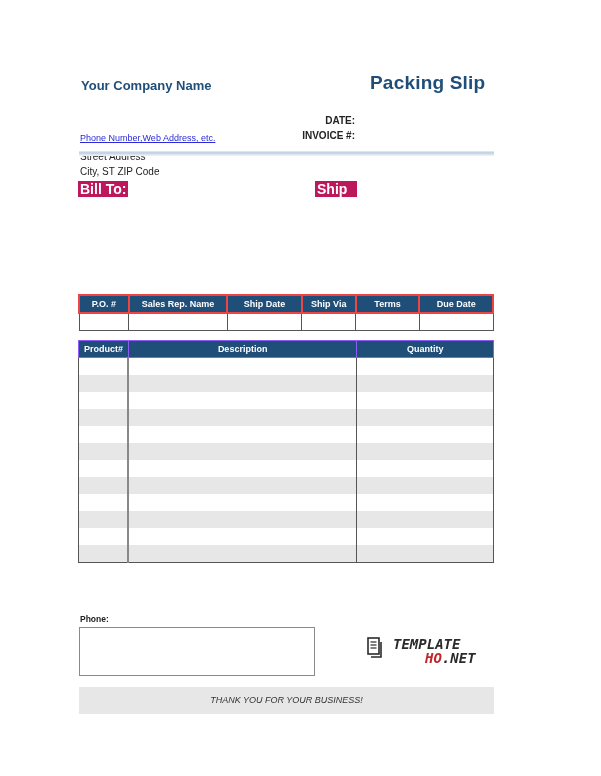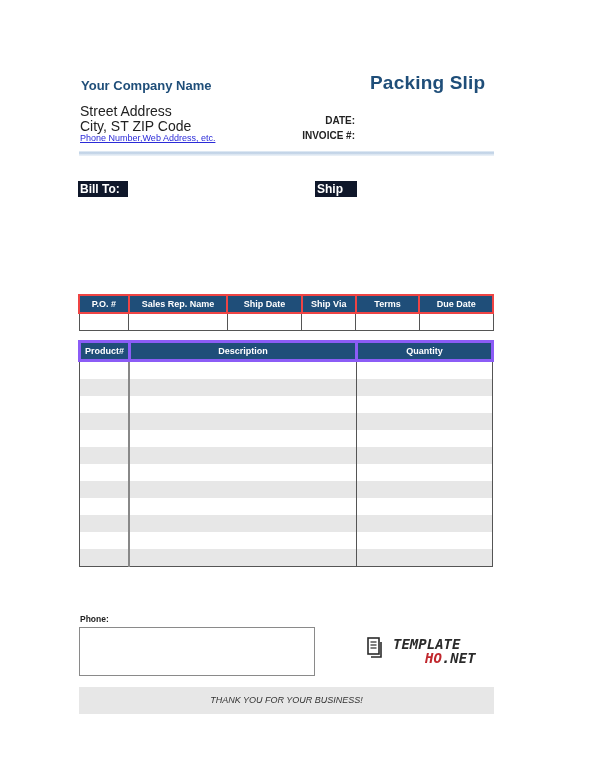--- a/index.html
+++ b/index.html
@@ -1,30 +1,30 @@
 <!DOCTYPE html>
 <html><head>
 <meta charset="utf-8">
 <style>
   html, body { margin:0; padding:0; background:#ffffff; }
   body { width:601px; height:776px; position:relative; overflow:hidden; font-family:"Liberation Sans", sans-serif; color:#222; }
   .abs { position:absolute; }
   .company { left:81px; top:78px; font-size:13px; font-weight:bold; color:#1f4e79; }
   .title { left:370px; top:72px; font-size:19px; font-weight:bold; color:#1f4e79; letter-spacing:0.2px; }
-  .addr { left:80px; font-size:14px; color:#222; }
+  .addr { left:80px; font-size:10px; color:#222;margin-top:48px; }
   .link { left:80px; top:133px; font-size:9px; color:#2a2ad8; text-decoration:underline; cursor:pointer; }
   .meta-label { font-size:10px; font-weight:bold; color:#222; text-align:right; width:80px; }
   .rule { left:79px; top:151px; width:415px; height:5px; background:linear-gradient(#e8f0f8,#b7cbe2 40%,#d6e2ef 60%,#eef3f9); }
-  .band { background:#0f172a; color:#fff; font-size:12px; font-weight:bold; height:16px; line-height:16px; padding-left:2px; box-sizing:border-box; }
+  .band { background:#be185d; color:#fff; font-size:14px; font-weight:bold; height:16px; line-height:16px; padding-left:2px; box-sizing:border-box; }
   table { border-collapse:collapse; position:absolute; }
   .t1 { left:78px; top:294px; width:416px; }
   .t1 th { background:#1f4e79; color:#fff; font-size:9px; font-weight:bold; height:16px; padding:0; border:2px solid #ef4444; }
   .t1 td { height:16px; border:1px solid #555; border-top:none; padding:0; }
   .t2 { left:78px; top:340px; width:416px; }
-  .t2 th { background:#1f4e79; color:#fff; font-size:9px; font-weight:bold; height:16px; padding:0; border:3px solid #8b5cf6; }
+  .t2 th { background:#1f4e79; color:#fff; font-size:9px; font-weight:bold; height:16px; padding:0; border:1px solid #8b5cf6; }
   .t2 td { height:17px; padding:0; border-left:1px solid #555; border-right:1px solid #555; }
   .t2 tr.odd td { background:#ffffff; }
   .t2 tr.even td { background:#e7e7e7; }
   .t2 td.c1 { border-right:2px solid #888; }
   .t2 tr:last-child td { border-bottom:1px solid #555; }
   .notes-label { left:80px; top:614px; font-size:8.5px; font-weight:bold; }
   .notes-box { left:79px; top:627px; width:236px; height:49px; border:1px solid #8a8a8a; box-sizing:border-box; background:#fff; }
   .footer { left:79px; top:687px; width:415px; height:27px; background:#e7e7e7; text-align:center; line-height:27px; font-size:9px; font-style:italic; color:#333; }
   .logo { left:367px; top:636px; width:120px; height:32px;font-style:italic; }
   .logo-icon { position:absolute; left:0; top:1px; width:16px; height:22px; }

